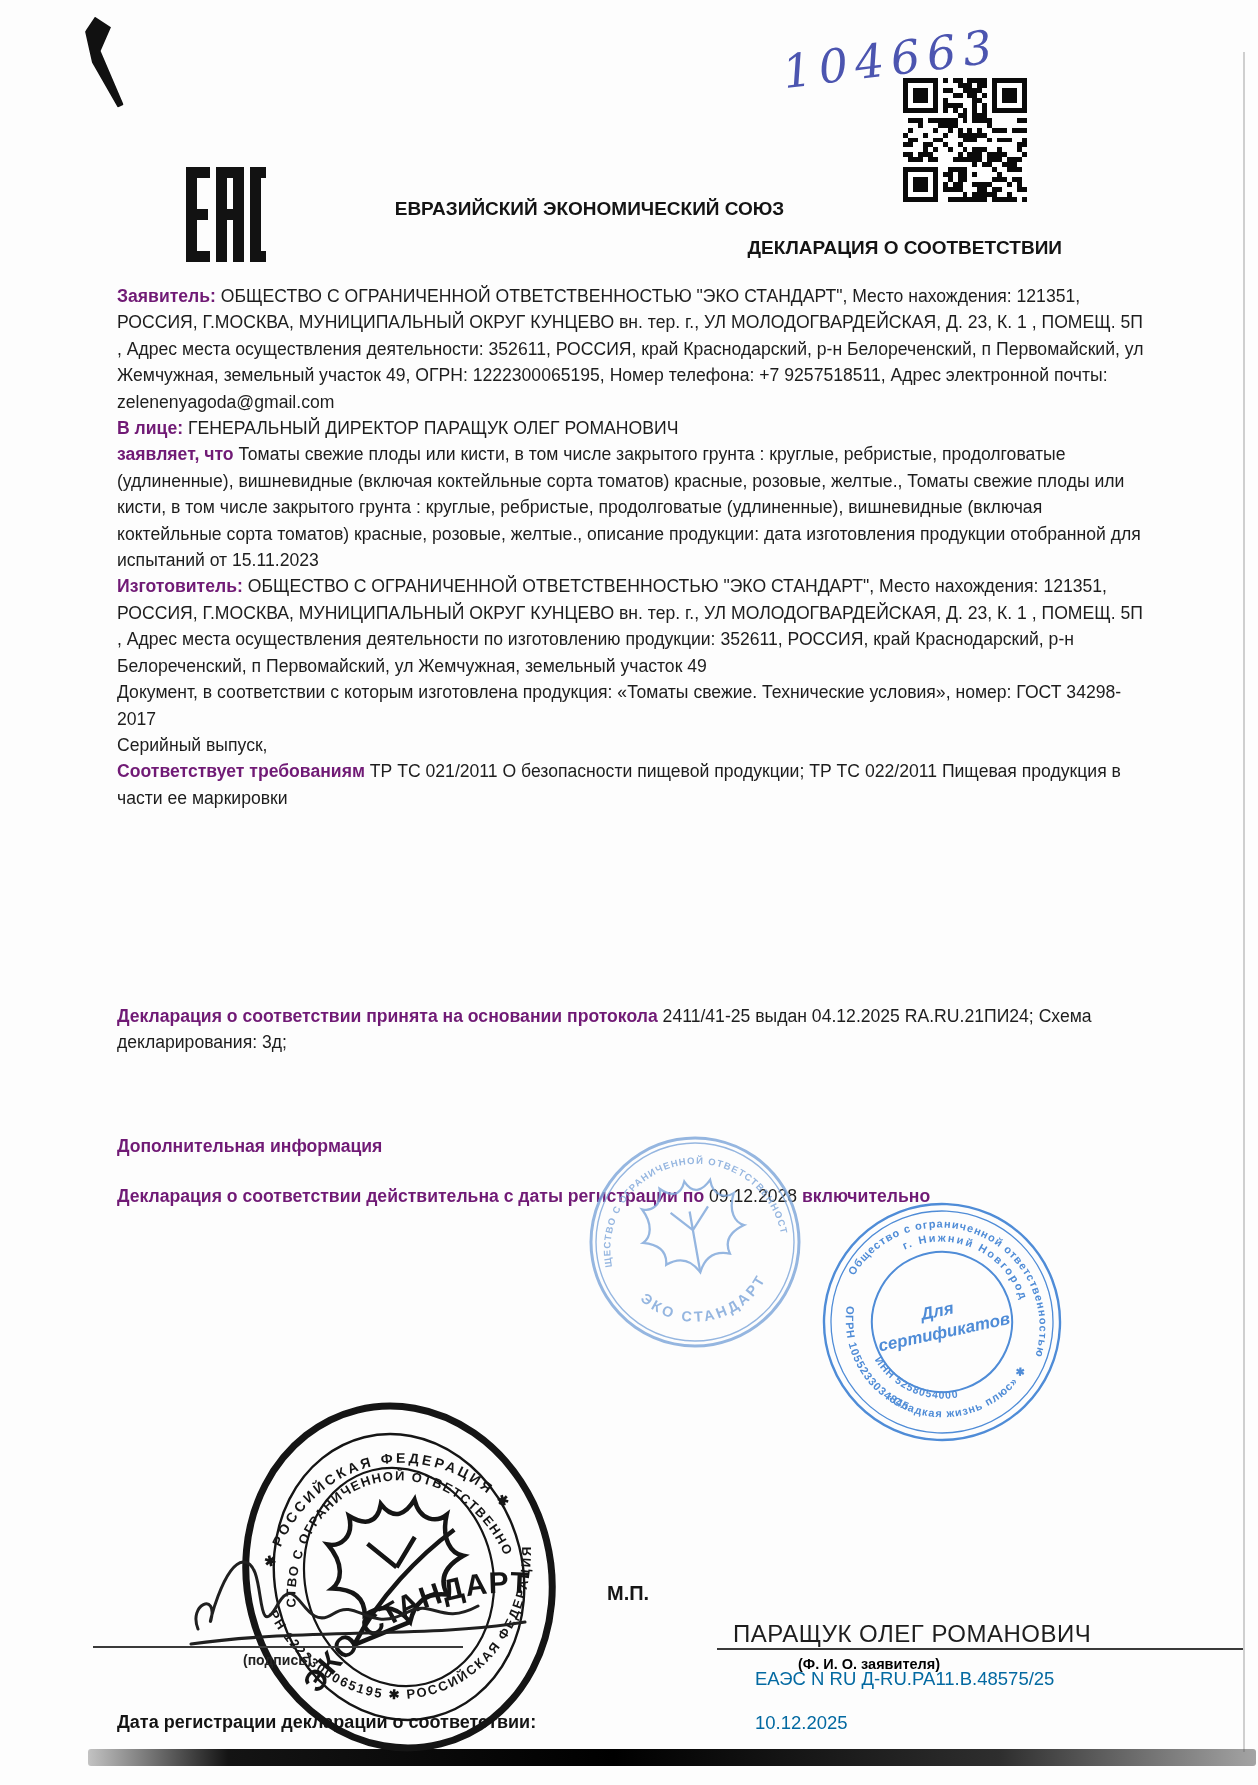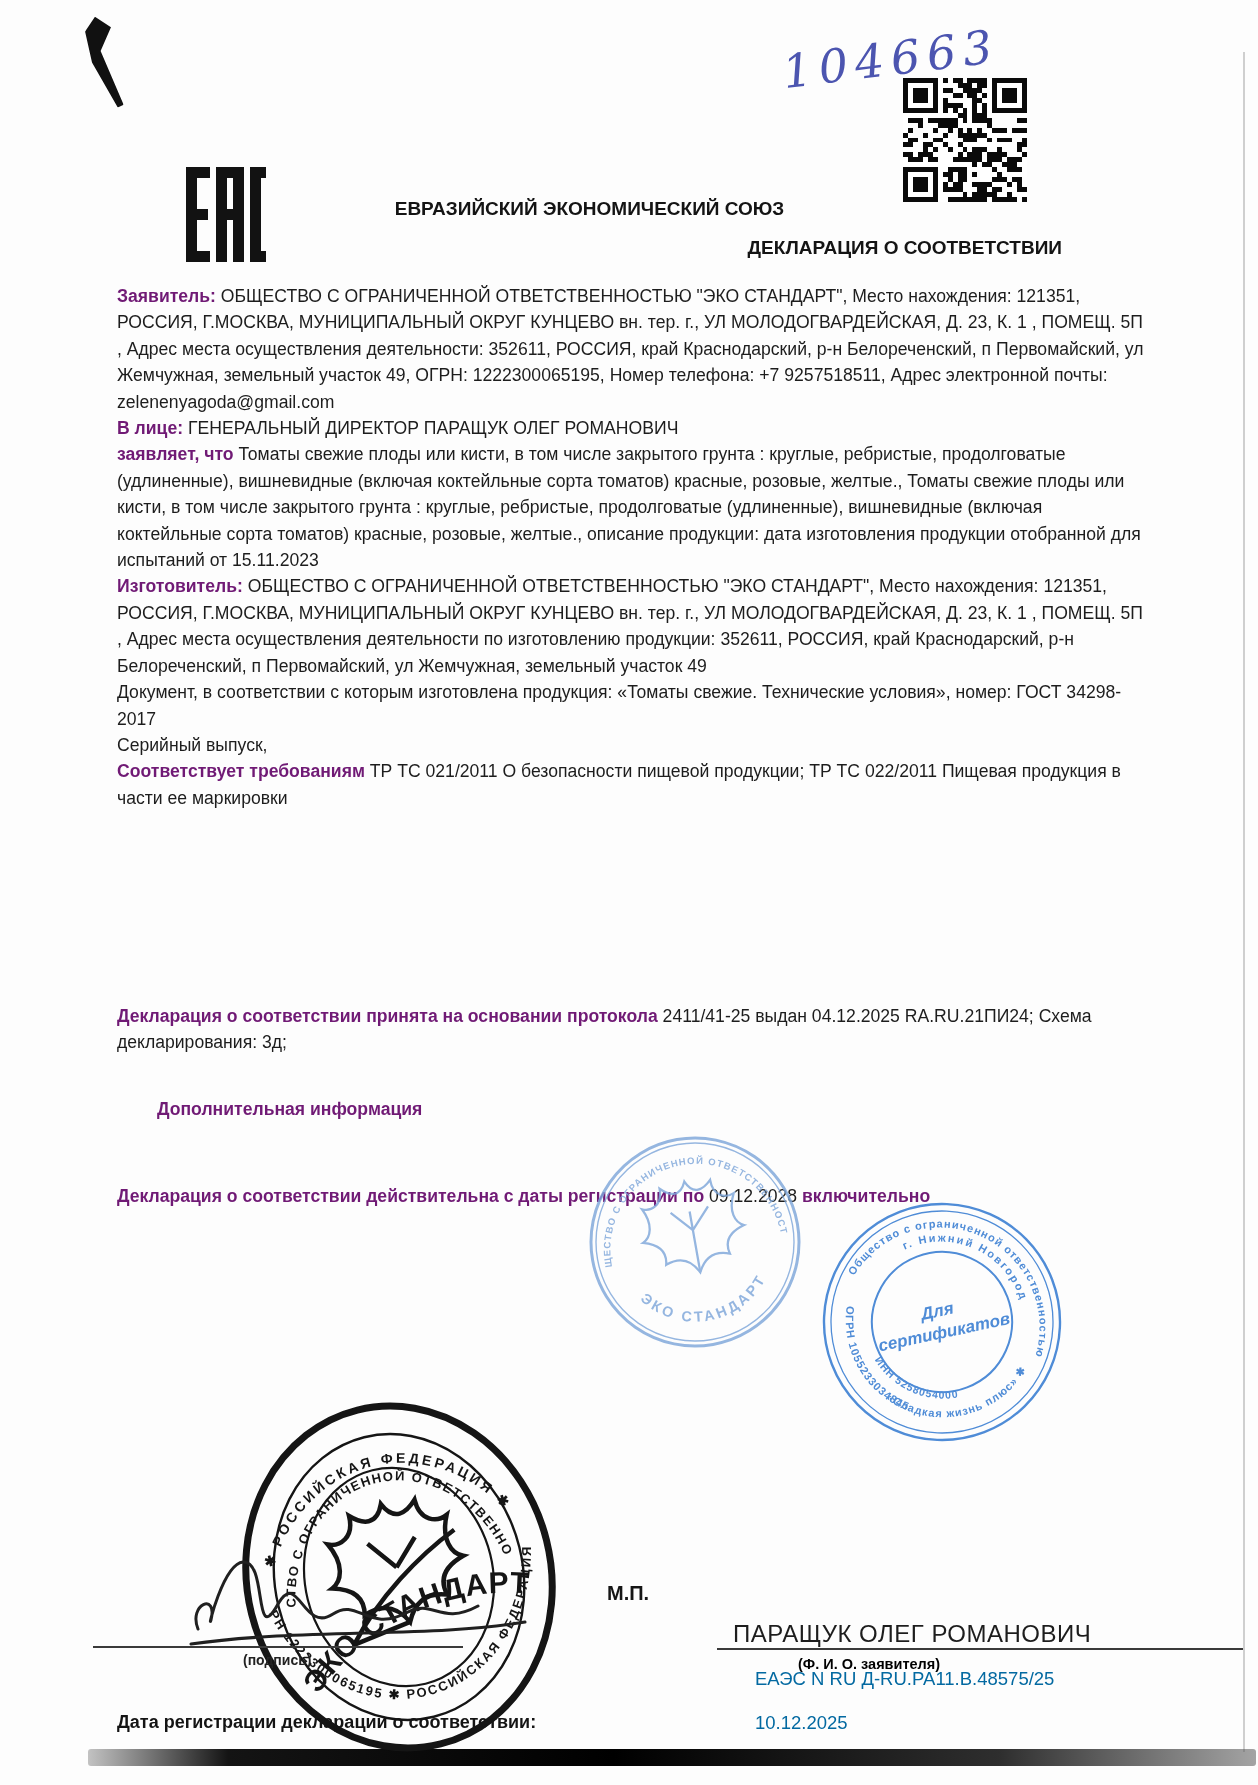--- a/index.html
+++ b/index.html
@@ -19,21 +19,21 @@
   .eac{position:absolute;left:186px;top:167px;}
   .titles{position:absolute;left:117px;top:0;width:945px;text-align:center;}
   .title1{position:absolute;left:0;top:198px;width:100%;font-size:19px;font-weight:bold;color:#141414;}
   .title2{position:absolute;left:0;top:237px;width:100%;font-size:19px;font-weight:bold;color:#141414;text-align:right;}
   
   .bodytext{position:absolute;left:117px;width:1030px;font-size:17.6px;line-height:26.4px;color:#1d1d1d;}
   .bodytext p{margin:0;}
   .bodytext b{color:#701a75;}
   #block-main{top:283px;}
   .mt6{margin-top:5px;} .mt8{margin-top:8px;}
-  #par-basis{top:1003px;} #par-addinfo{top:1096px;margin-left:40px;} #par-valid{top:1183px;}
+  #par-basis{top:1003px;} #par-addinfo{top:1133px;} #par-valid{top:1183px;}
   
   .mp{position:absolute;left:607px;top:1582px;font-size:20px;font-weight:bold;color:#161616;}
   .sig-line-left{position:absolute;left:93px;top:1646px;width:370px;height:2px;background:#3a3a3a;}
   .sig-line-right{position:absolute;left:717px;top:1648px;width:526px;height:2px;background:#3a3a3a;}
   .sig-caption{position:absolute;left:243px;top:1652px;font-size:14px;font-weight:bold;color:#222;}
   .fio-name{position:absolute;left:733px;top:1620px;font-size:24px;color:#1d1d1d;letter-spacing:.5px;}
   .fio-caption{position:absolute;left:798px;top:1656px;font-size:14.5px;font-weight:bold;color:#000000;}
   .reg-label{position:absolute;left:117px;font-size:18px;font-weight:bold;color:#141414;}
   .reg-value{position:absolute;left:755px;font-size:18.5px;color:#0369a1;}
   

